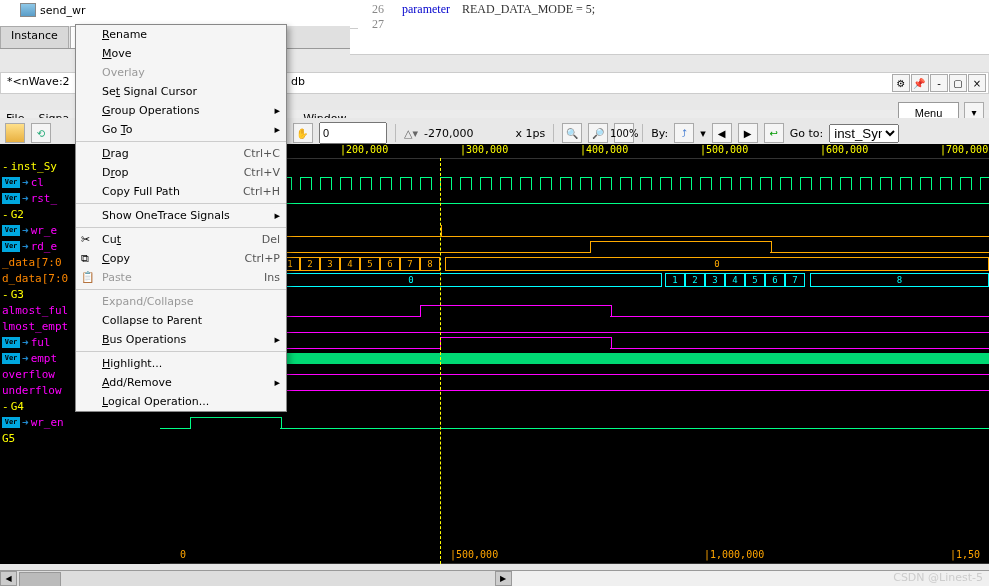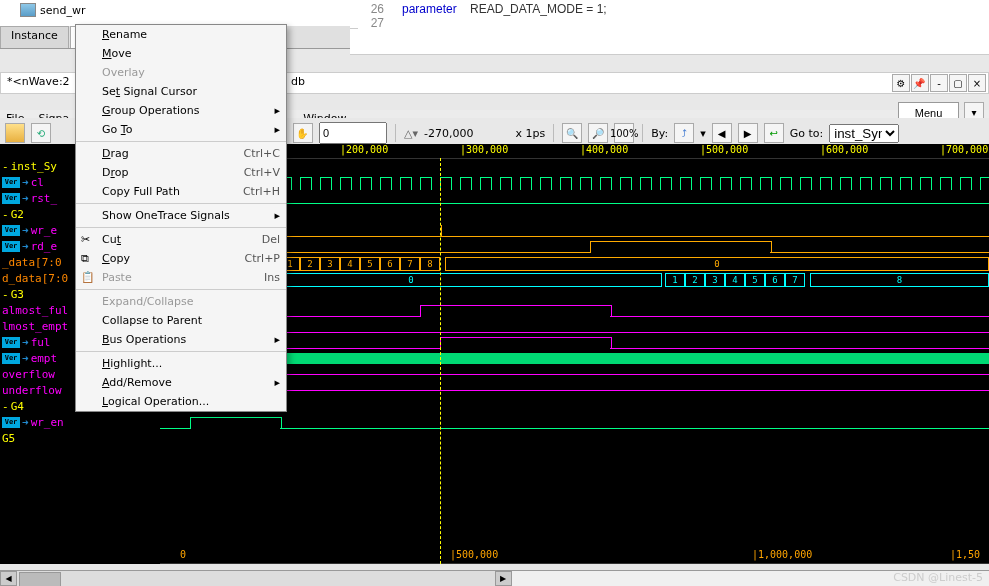--- a/index.html
+++ b/index.html
@@ -39,31 +39,31 @@
 .scrollbar-h{height:15px;background:#e0e0e0;border-top:1px solid #999;display:flex}
 .sb-track{flex:1;background:#ddd;position:relative}
 .sb-thumb{position:absolute;height:13px;top:1px;background:#bbb;border:1px solid #999}
 .sb-btn{width:15px;background:#ccc;border:1px solid #999;display:flex;align-items:center;justify-content:center;font-size:8px}
 .top-btns{position:absolute;right:3px;top:74px;display:flex;gap:1px}
 .top-btns .ico{width:16px;height:16px}
 .menu-btn{position:absolute;right:5px;top:102px;height:18px;width:55px;border:1px solid #999;background:#fff;text-align:center;font-size:11px}
 .watermark{position:absolute;right:6px;bottom:2px;color:#ccc;font-size:11px;z-index:50}
 .folder-ico{background:linear-gradient(#ffe08a,#e8b040)}
 
-.code-area{position:absolute;left:350px;right:0;top:0;height:50px;background:#fff;font-family:Liberation Sans, sans-serif;font-size:12px;color:#333;border-bottom:1px solid #ccc;padding:2px 4px}
+.code-area{position:absolute;left:350px;right:0;top:0;height:50px;background:#fff;font-family:Liberation Serif, serif;font-size:12px;color:#333;border-bottom:1px solid #ccc;padding:2px 4px}
 .code-line{display:flex}
 .lineno{width:30px;text-align:right;color:#888;padding-right:18px}
 .kw{color:#0000cc}
 .red{color:#cc0000}
 </style>
 </head>
 <body>
 
 <div class="code-area">
-  <div class="code-line"><span class="lineno">26</span><span class="kw">parameter</span>&nbsp;&nbsp;&nbsp;&nbsp;<span>READ_DATA_MODE = 1;</span></div>
+  <div class="code-line"><span class="lineno">26</span><span class="kw">parameter</span>&nbsp;&nbsp;&nbsp;&nbsp;<span>READ_DATA_MODE = 5;</span></div>
   <div class="code-line">
       <span class="lineno">27</span>
     </div>
 </div>
 
 <div class="top-tree" style="position:absolute;left:0;width:350px">
   <div class="tree-item">
     <span class="tree-icon"></span>
     <span>send_wr</span>
   </div>
@@ -317,21 +317,21 @@
         <div class="waverow"></div>
         <div class="waverow">
           <div style="position:absolute;left:0;width:30px;top:13px;border-top:1px solid #0f8"></div>
           <div style="position:absolute;left:30px;width:90px;top:2px;height:11px;border:1px solid #0f8;border-bottom:none"></div>
           <div style="position:absolute;left:120px;right:0;top:13px;border-top:1px solid #0f8"></div>
         </div>
       </div>
     <div class="timescale second" id="tsb" style="position:absolute;bottom:0;left:0;right:0">
         <span style="left: 20px;">0</span>
         <span style="left: 290px;">|500,000</span>
-        <span style="left: 592px;">|1,000,000</span>
+        <span style="left: 544px;">|1,000,000</span>
         <span style="left: 790px;">|1,50</span>
       </div>
   </div>
 </div>
 
 <div class="scrollbar-h" style="position:absolute;bottom:0;left:0;right:0">
   <div class="sb-btn">◀</div>
   <div class="sb-track" style="width:80px">
       <div class="sb-thumb" style="left:2px;width:40px"></div>
     </div>

